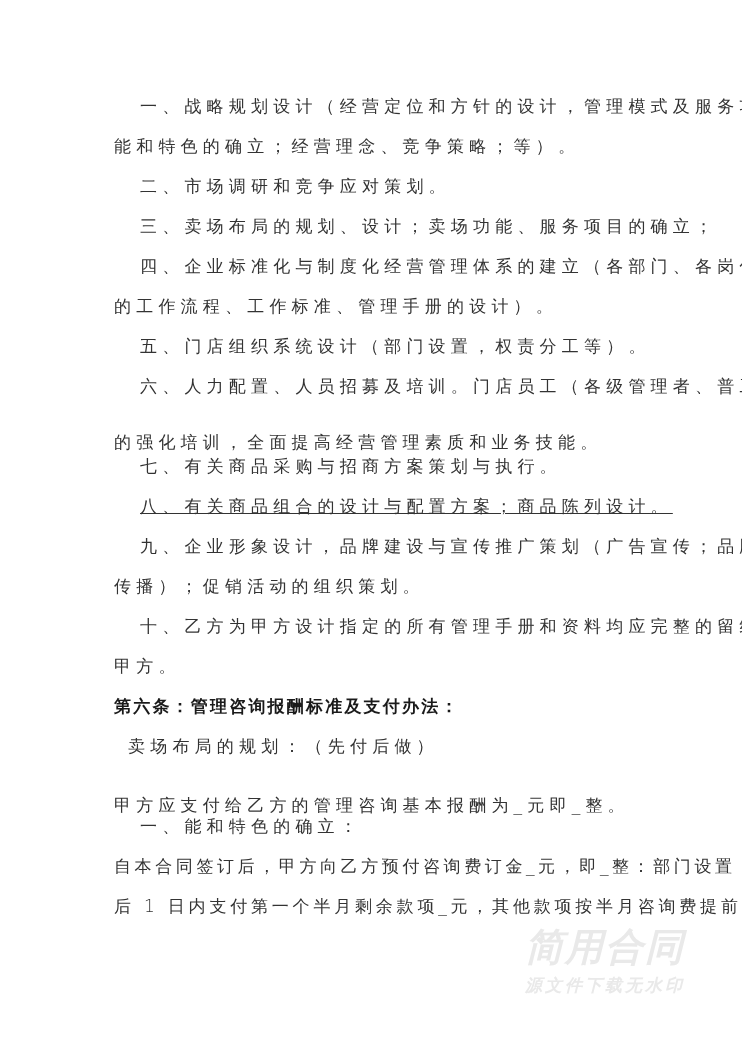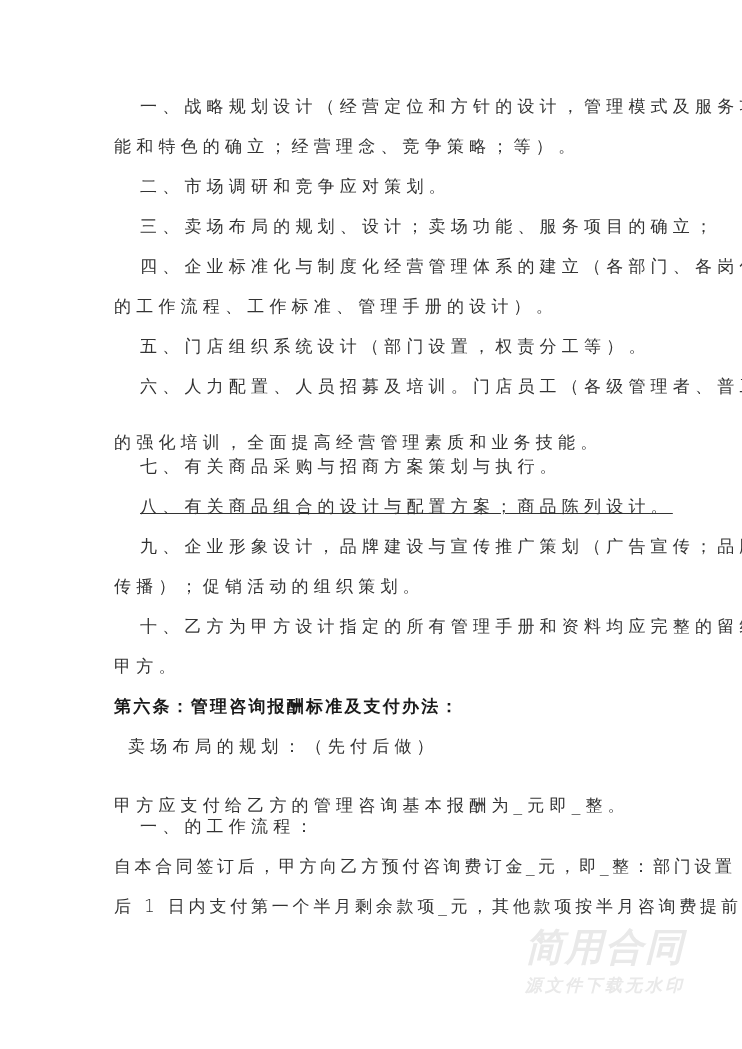--- a/index.html
+++ b/index.html
@@ -57,21 +57,21 @@
 
   <div class="line indent" style="top:614px;">十、乙方为甲方设计指定的所有管理手册和资料均应完整的留给</div>
   <div class="line" style="top:654px;">甲方。</div>
 
   <div class="line heading" style="top:694px;">第六条：管理咨询报酬标准及支付办法：</div>
 
   <div class="line indent-small" style="top:734px;">卖场布局的规划：（先付后做）</div>
 
   <div class="line" style="top:774px;margin-top:19px;">甲方应支付给乙方的管理咨询基本报酬为_元即_整。</div>
 
-  <div class="line indent" style="top:814px;">一、的工作流程：</div>
+  <div class="line indent" style="top:814px;">一、能和特色的确立：</div>
 
   <div class="line" style="top:854px; letter-spacing:3.6px;">自本合同签订后，甲方向乙方预付咨询费订金_元，即_整：部门设置</div>
   <div class="line" style="top:894px; letter-spacing:3.8px;">后 1 日内支付第一个半月剩余款项_元，其他款项按半月咨询费提前</div>
 
   <div class="watermark">
     <div class="wm-title">简用合同</div>
     <div class="wm-sub">源文件下载无水印</div>
   </div>
 
 </div>

